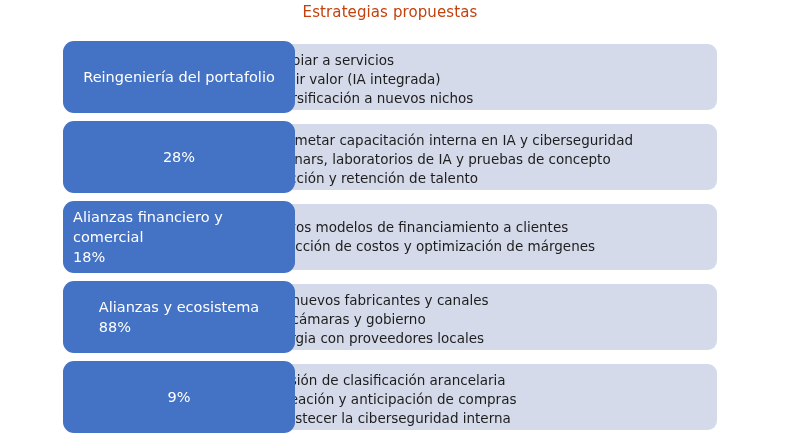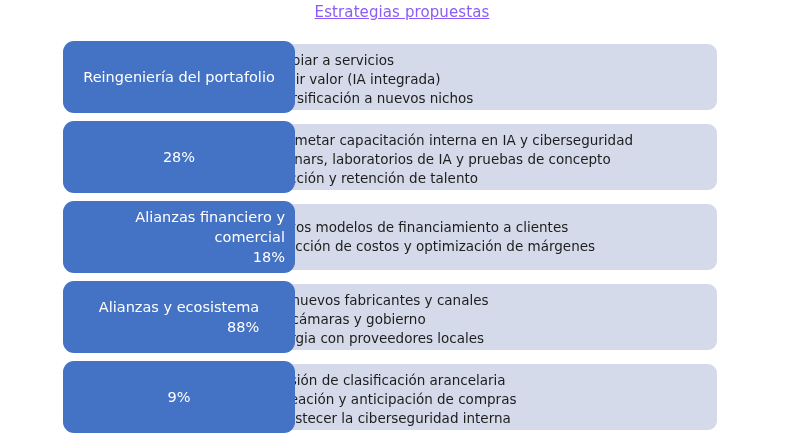--- a/index.html
+++ b/index.html
@@ -17,30 +17,29 @@
   }
 
   .slide {
     position: absolute;
     inset: 0;
     background: #ffffff;
   }
 
   .slide-title {
     position: absolute;
-    left: 12px;
+    left: 0;
     top: 2px;
     width: 780px;
     text-align: center;
     font-size: 15px;
     line-height: 20px;
-    color: #8b5cf6;
+    color: #c2410c;
     letter-spacing: 0.1px;
     white-space: nowrap;
-    text-decoration: underline;
   }
 
   .rows {
     position: absolute;
     left: 63px;
     top: 41px;
     width: 660px;
   }
 
   .row {
@@ -93,21 +92,21 @@
     position: absolute;
     left: 0;
     top: 0;
     width: 232px;
     height: 72px;
     background: #4472c4;
     border-radius: 11px;
     display: flex;
     align-items: center;
     justify-content: center;
-    text-align: right;
+    text-align: left;
     box-sizing: border-box;
     padding: 0 10px;
     z-index: 2;
   }
   .label-stack {
     display: block;
     color: #ffffff;
     font-size: 14.5px;
     line-height: 20px;
   }

